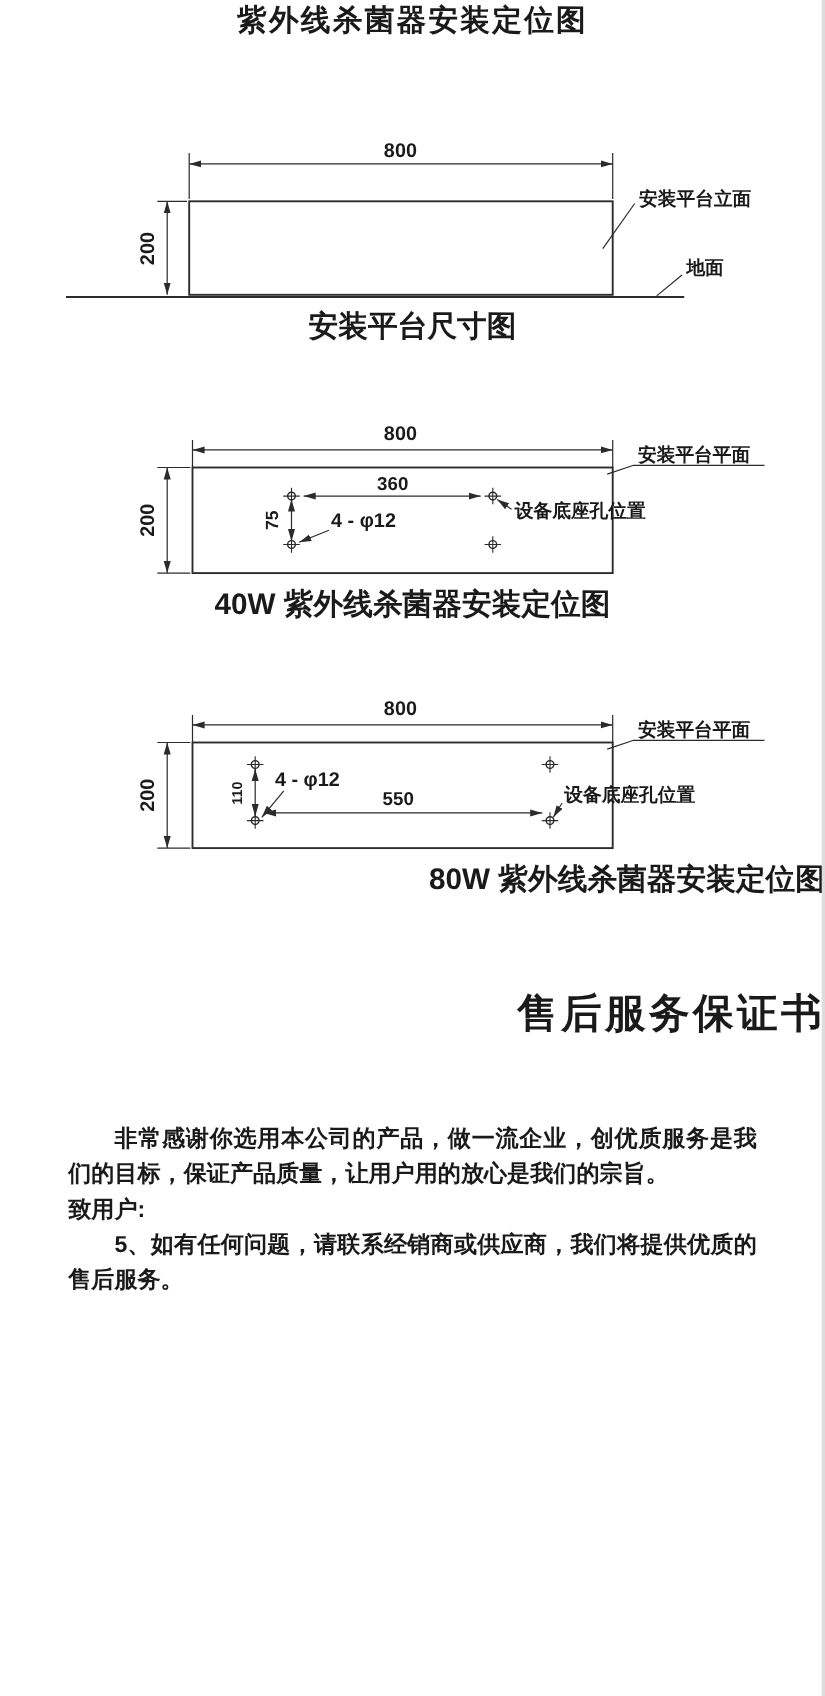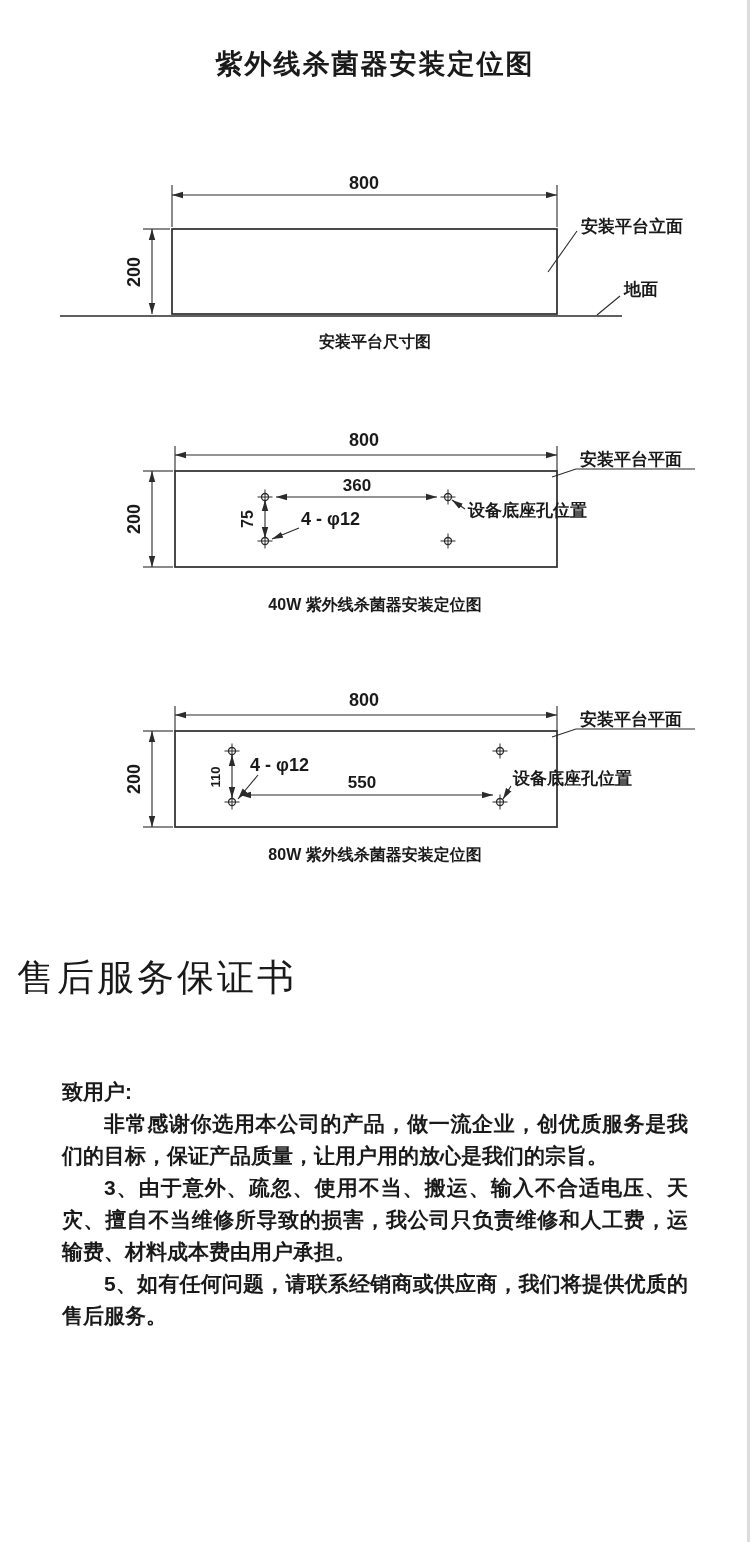--- a/index.html
+++ b/index.html
@@ -1,38 +1,38 @@
 <!DOCTYPE html>
 <html><head>
 <meta charset="utf-8">
 <style>
   * { margin:0; padding:0; box-sizing:border-box; }
   html,body { background:#ffffff; }
   body { font-family:"Liberation Sans","DejaVu Sans",sans-serif; color:#1a1a1a; }
   .page { position:relative; width:750px; height:1542px; background:#fff; overflow:hidden; }
   .page-edge { position:absolute; top:0; right:0; width:3px; height:100%; background:#dcdcdc; }
 
-  .doc-title { padding-top:46px; text-align:center; font-size:27px; font-weight:bold; letter-spacing:2px; }
+  .doc-title { text-align:center; font-size:27px; font-weight:bold; letter-spacing:2px; }
 
   .diagram { display:block; }
   .dg1 { margin-top:77px; }
   .dg2 { margin-top:73px; }
   .dg3 { margin-top:70px; }
 
-  .caption { text-align:center; font-size:16px; font-weight:bold; line-height:28px; }
+  .caption { text-align:center; font-size:27px; font-weight:bold; line-height:28px; }
   .cap1 { margin-top:4px; }
-  .cap2 { margin-top:12px; }
-  .cap3 { margin-top:2px; }
+  .cap2 { margin-top:2px; }
+  .cap3 { margin-top:2px;text-align:right; }
 
   svg text { font-weight:bold; fill:#1a1a1a; font-family:"Liberation Sans","DejaVu Sans",sans-serif; }
   .dim    { stroke:#2b2b2b; stroke-width:1.1; fill:none; }
   .outline{ stroke:#2b2b2b; stroke-width:1.7; fill:#ffffff; }
   .thick  { stroke:#2b2b2b; stroke-width:1.7; fill:none; }
 
-  .warranty-title { margin-top:87px; text-align:left; font-size:37px; font-weight:normal; letter-spacing:3px; line-height:44px;margin-left:17px; }
+  .warranty-title { margin-top:87px; text-align:right; font-size:37px; font-weight:bold; letter-spacing:3px; line-height:44px;margin-left:17px; }
 
   .warranty-body { margin:76px 62px 0 62px; font-size:21px; line-height:32px; font-weight:bold; text-align:justify; }
   .warranty-body p { margin:0; }
   .para.indent { text-indent:2em; }
 </style>
 </head>
 <body>
 
 <div class="page">
   <div class="page-edge"></div>
@@ -146,18 +146,17 @@
     <text x="580" y="36" font-size="17">安装平台平面</text>
 
     <line class="dim" x1="511" y1="97" x2="503" y2="110" marker-end="url(#arrE)"></line>
     <text x="513" y="95" font-size="17">设备底座孔位置</text>
   </svg>
   <div class="caption cap3">80W 紫外线杀菌器安装定位图</div>
 
   <h2 class="warranty-title">售后服务保证书</h2>
 
   <div class="warranty-body">
+    <p class="para indent">非常感谢你选用本公司的产品，做一流企业，创优质服务是我们的目标，保证产品质量，让用户用的放心是我们的宗旨。</p>
     <p class="para">致用户:</p>
-    <p class="para indent">非常感谢你选用本公司的产品，做一流企业，创优质服务是我们的目标，保证产品质量，让用户用的放心是我们的宗旨。</p>
-    <p class="para indent">3、由于意外、疏忽、使用不当、搬运、输入不合适电压、天灾、擅自不当维修所导致的损害，我公司只负责维修和人工费，运输费、材料成本费由用户承担。</p>
     <p class="para indent">5、如有任何问题，请联系经销商或供应商，我们将提供优质的售后服务。</p>
   </div>
 </div>
 
 </body></html>

